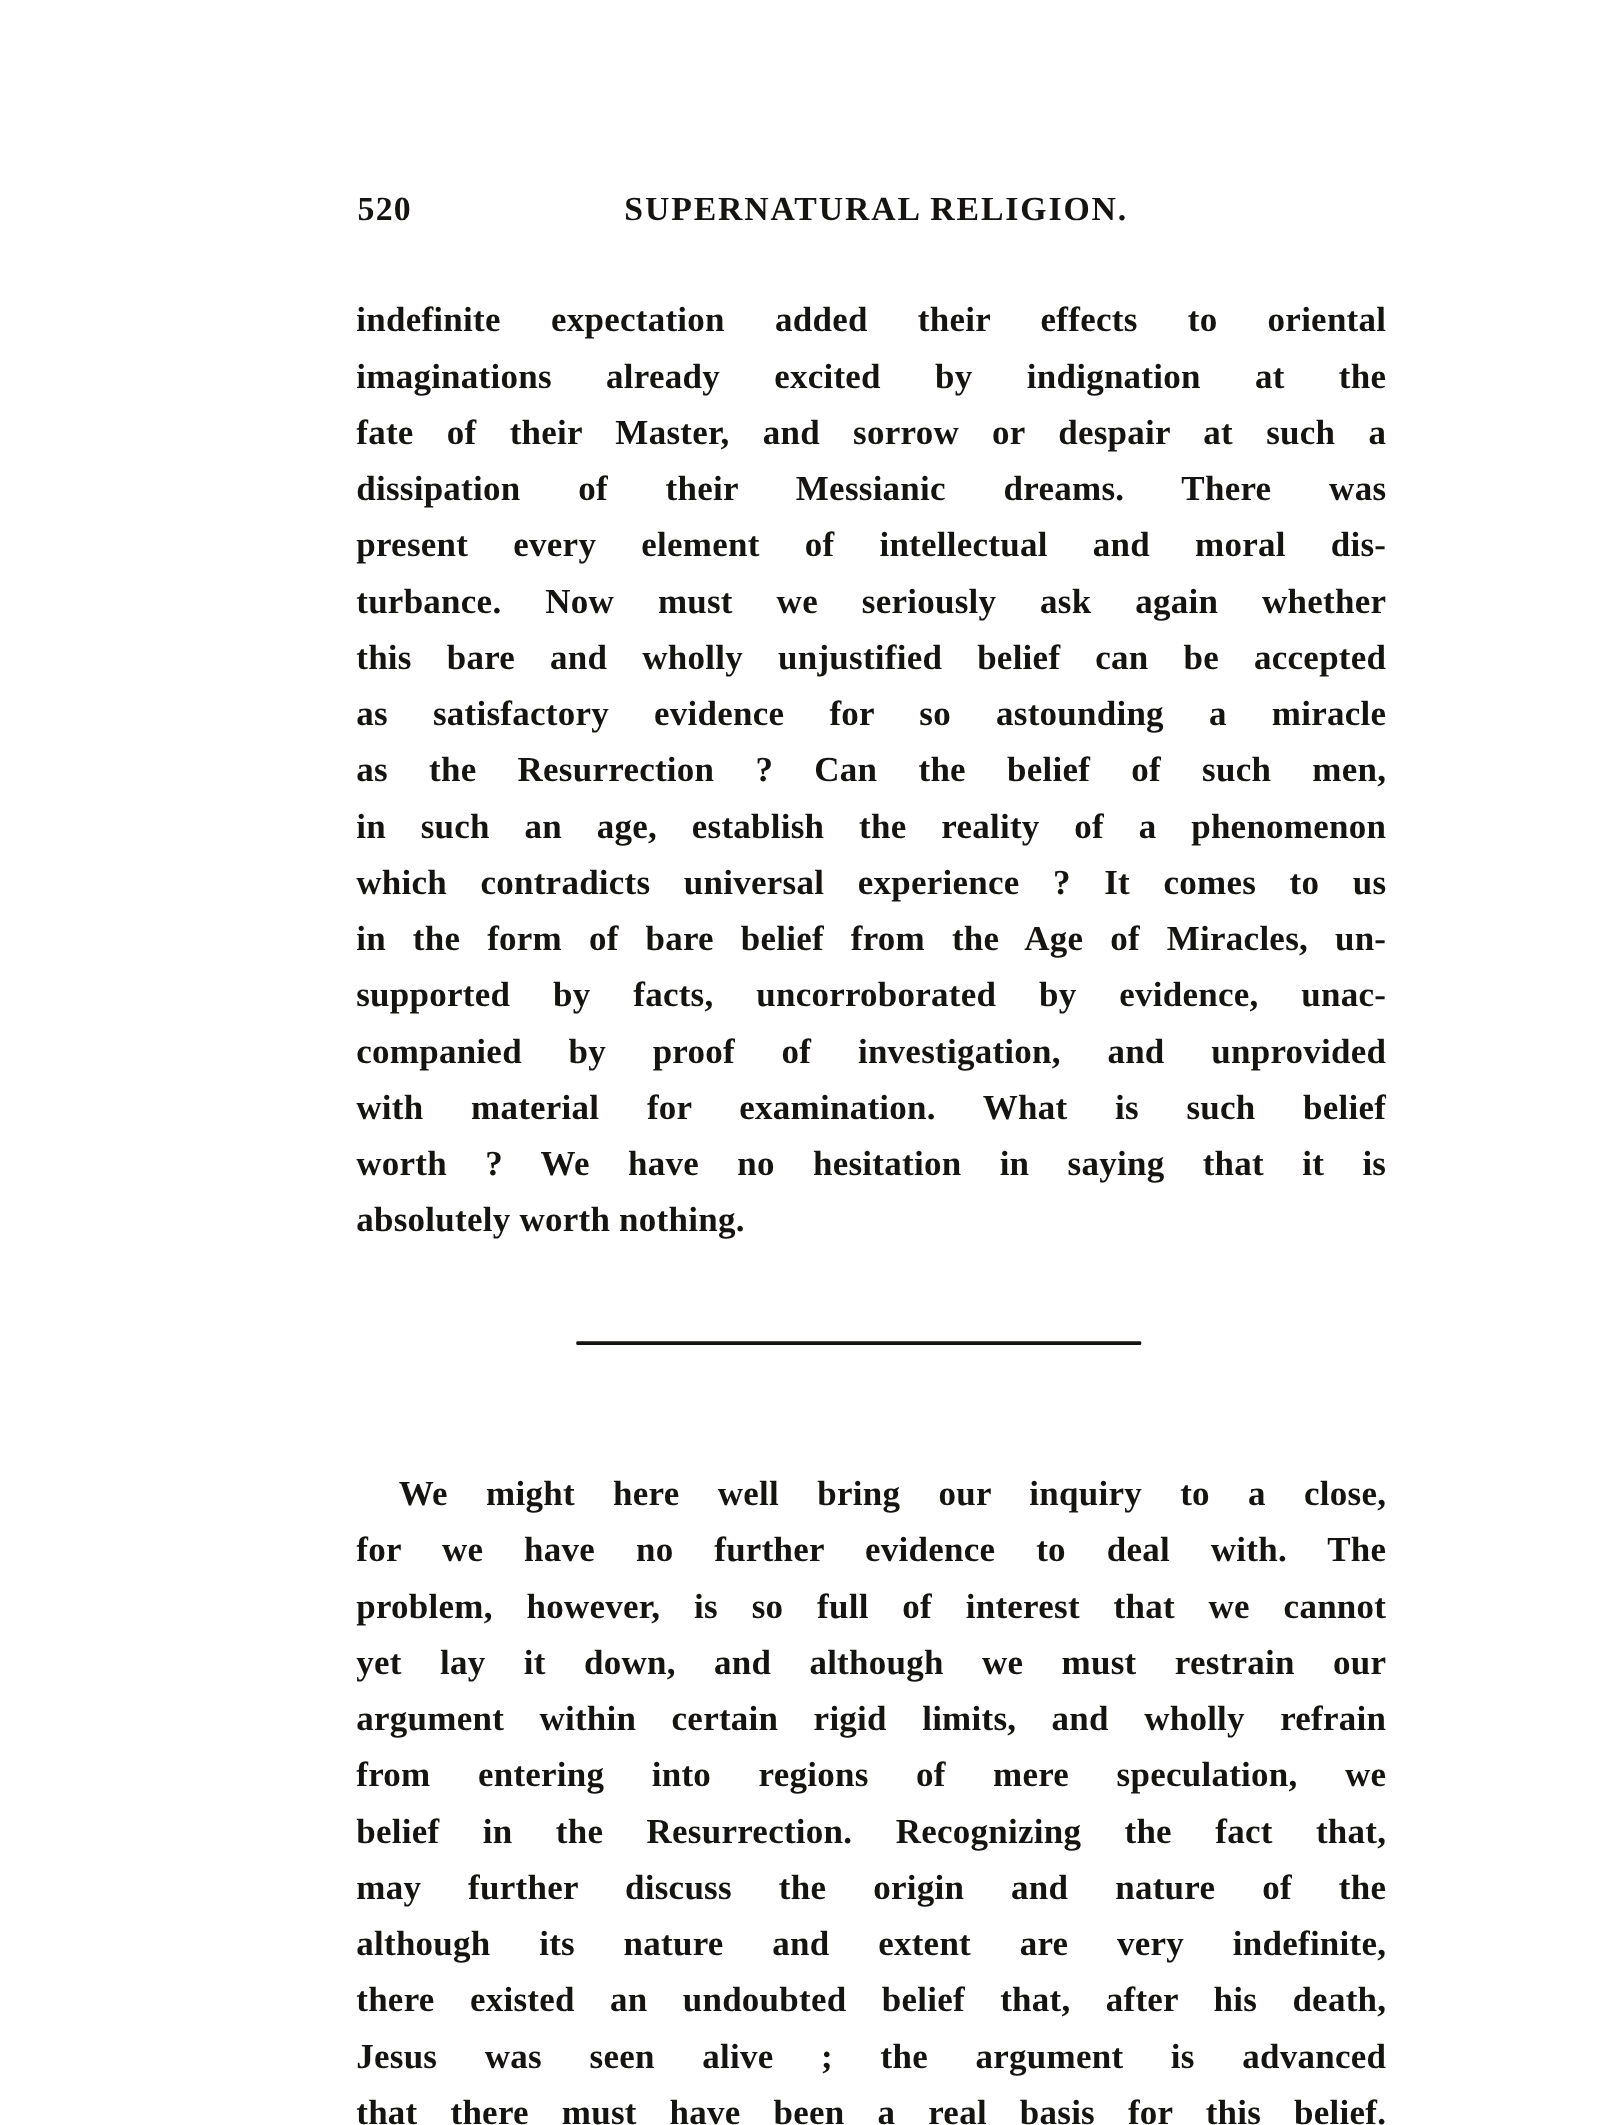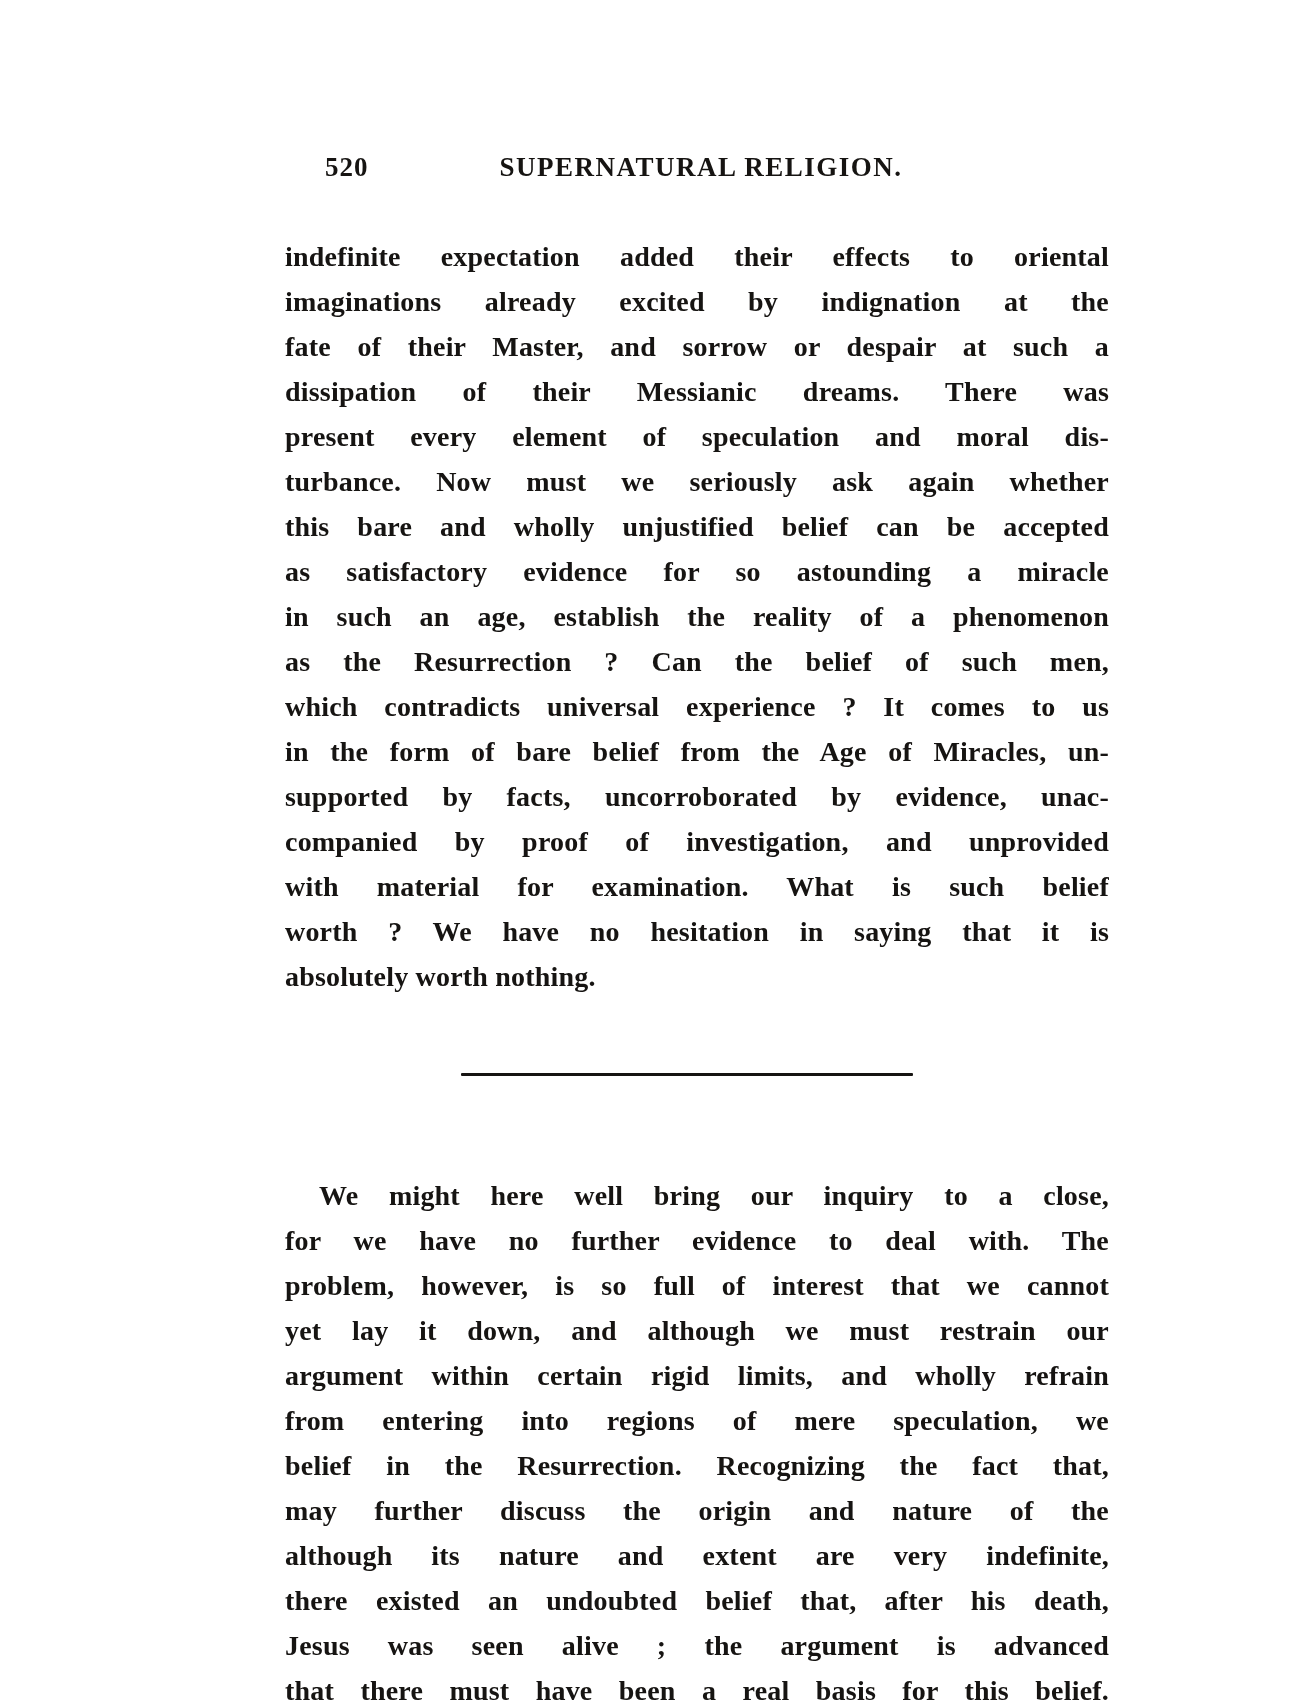--- a/index.html
+++ b/index.html
@@ -17,21 +17,20 @@
     overflow:hidden;
   }
   .page-number{
     position:absolute;
     left:286px;
     top:152px;
     font-size:27px;
     font-weight:700;
     letter-spacing:1px;
     line-height:30px;
-    margin-left:39px;
   }
   .running-title{
     position:absolute;
     left:701px;
     top:152px;
     transform:translateX(-50%);
     font-size:27px;
     font-weight:700;
     letter-spacing:1.5px;
     line-height:30px;
@@ -80,26 +79,26 @@
 <div class="page">
 
   <div class="page-number">520</div>
   <div class="running-title">SUPERNATURAL RELIGION.</div>
 
   <div class="para para-1">
     <div class="line">indefinite expectation added their effects to oriental</div>
     <div class="line">imaginations already excited by indignation at the</div>
     <div class="line">fate of their Master, and sorrow or despair at such a</div>
     <div class="line">dissipation of their Messianic dreams. There was</div>
-    <div class="line">present every element of speculation and moral dis-</div>
+    <div class="line">present every element of intellectual and moral dis-</div>
     <div class="line">turbance. Now must we seriously ask again whether</div>
     <div class="line">this bare and wholly unjustified belief can be accepted</div>
     <div class="line">as satisfactory evidence for so astounding a miracle</div>
+    <div class="line">as the Resurrection ? Can the belief of such men,</div>
     <div class="line">in such an age, establish the reality of a phenomenon</div>
-    <div class="line">as the Resurrection ? Can the belief of such men,</div>
     <div class="line">which contradicts universal experience ? It comes to us</div>
     <div class="line">in the form of bare belief from the Age of Miracles, un-</div>
     <div class="line">supported by facts, uncorroborated by evidence, unac-</div>
     <div class="line">companied by proof of investigation, and unprovided</div>
     <div class="line">with material for examination. What is such belief</div>
     <div class="line">worth ? We have no hesitation in saying that it is</div>
     <div class="line flush-left">absolutely worth nothing.</div>
   </div>
 
   <div class="divider"></div>

